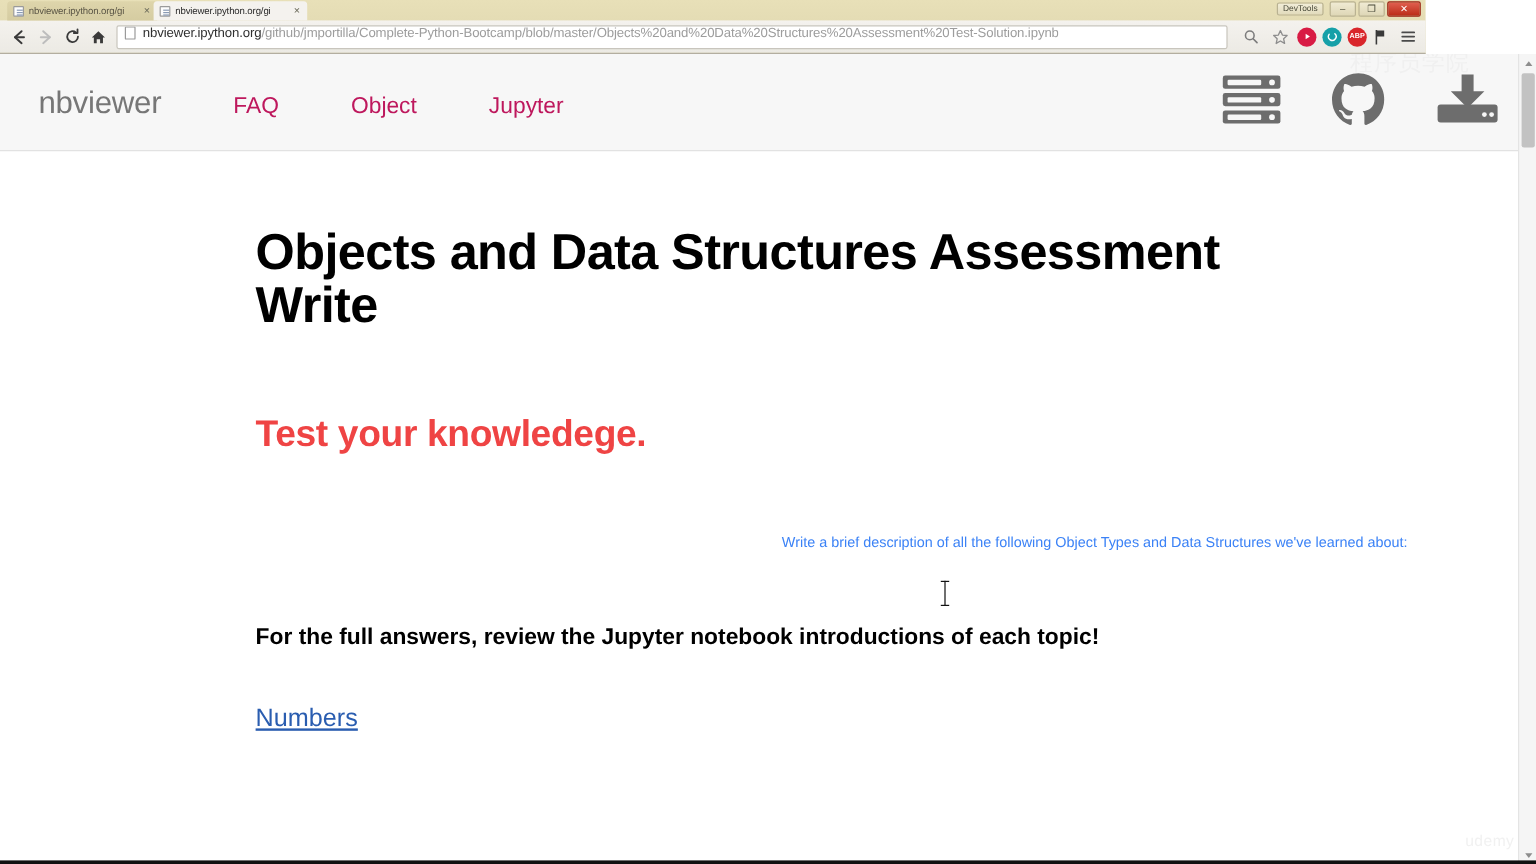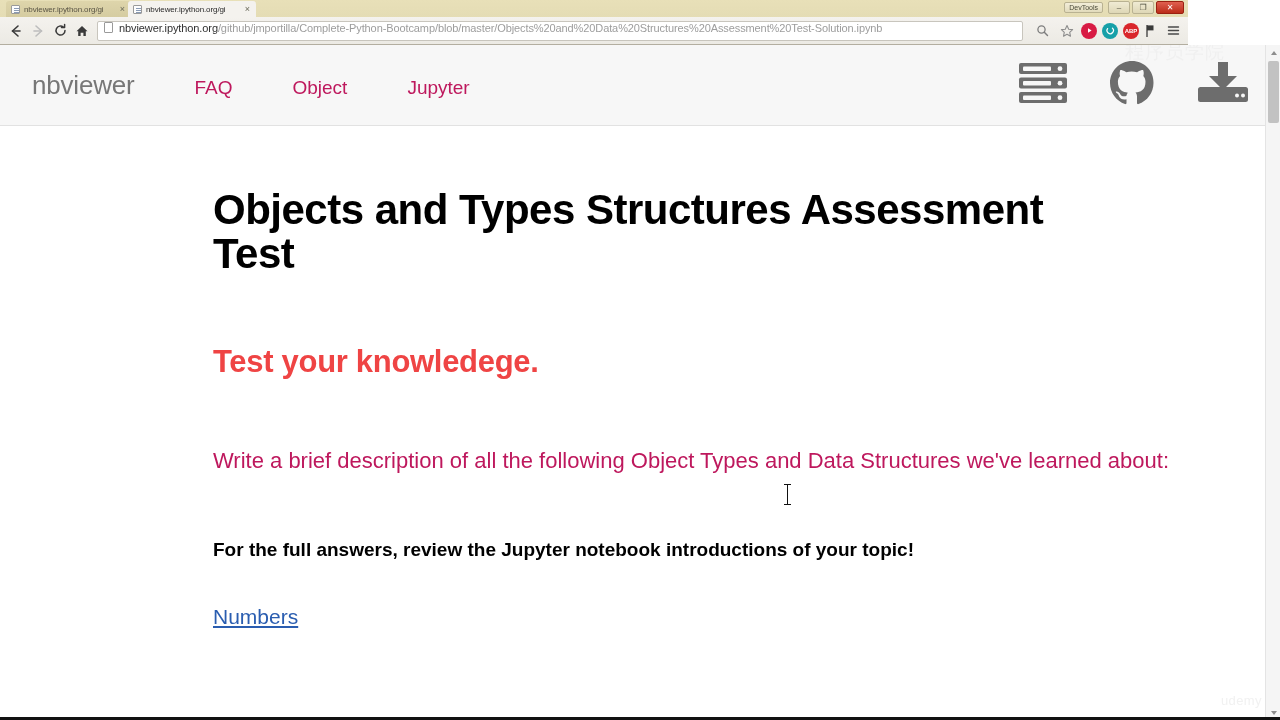--- a/index.html
+++ b/index.html
@@ -267,25 +267,26 @@
     margin-top: 68px;
     letter-spacing: -0.3px;
   }
   #nb-instruction {
     font-size: 19px;
     font-weight: bold;
     color: #000000;
     margin-top: 29px;
   }
   #nb-paragraph {
-    font-size: 22px;
-    color: #be185d;
+    font-size: 12px;
+    color: #3b82f6;
     margin-top: 62px;
     max-width: 960px;
     line-height: 1.75;
+    text-align: right;
   }
   #nb-answers-note {
     font-size: 19px;
     font-weight: bold;
     color: #000000;
     margin-top: 58px;
   }
   #nb-link {
     display: inline-block;
     font-size: 21px;
@@ -512,24 +513,24 @@
           <circle cx="41" cy="35.5" r="2" fill="#f7f7f7"></circle>
           <circle cx="47" cy="35.5" r="2" fill="#f7f7f7"></circle>
         </svg>
       </span>
     </div>
 
     <div id="watermark-top">程序员学院</div>
   </div>
 
   <div id="notebook">
-    <h1 id="nb-title">Objects and Types Structures Assessment Test</h1>
+    <h1 id="nb-title">Objects and Data Structures Assessment Write</h1>
     <h2 id="nb-subtitle">Test your knowledege.</h2>
     <p id="nb-paragraph">Write a brief description of all the following Object Types and Data Structures we've learned about:</p>
-    <p id="nb-answers-note">For the full answers, review the Jupyter notebook introductions of your topic!</p>
+    <p id="nb-answers-note">For the full answers, review the Jupyter notebook introductions of each topic!</p>
     <a id="nb-link">Numbers</a>
   </div>
 
   <div id="text-caret"></div>
 
   <div id="scrollbar">
     <div id="sb-up">
         <span class="sb-arrow up"></span>
       </div>
     <div id="sb-thumb"></div>

